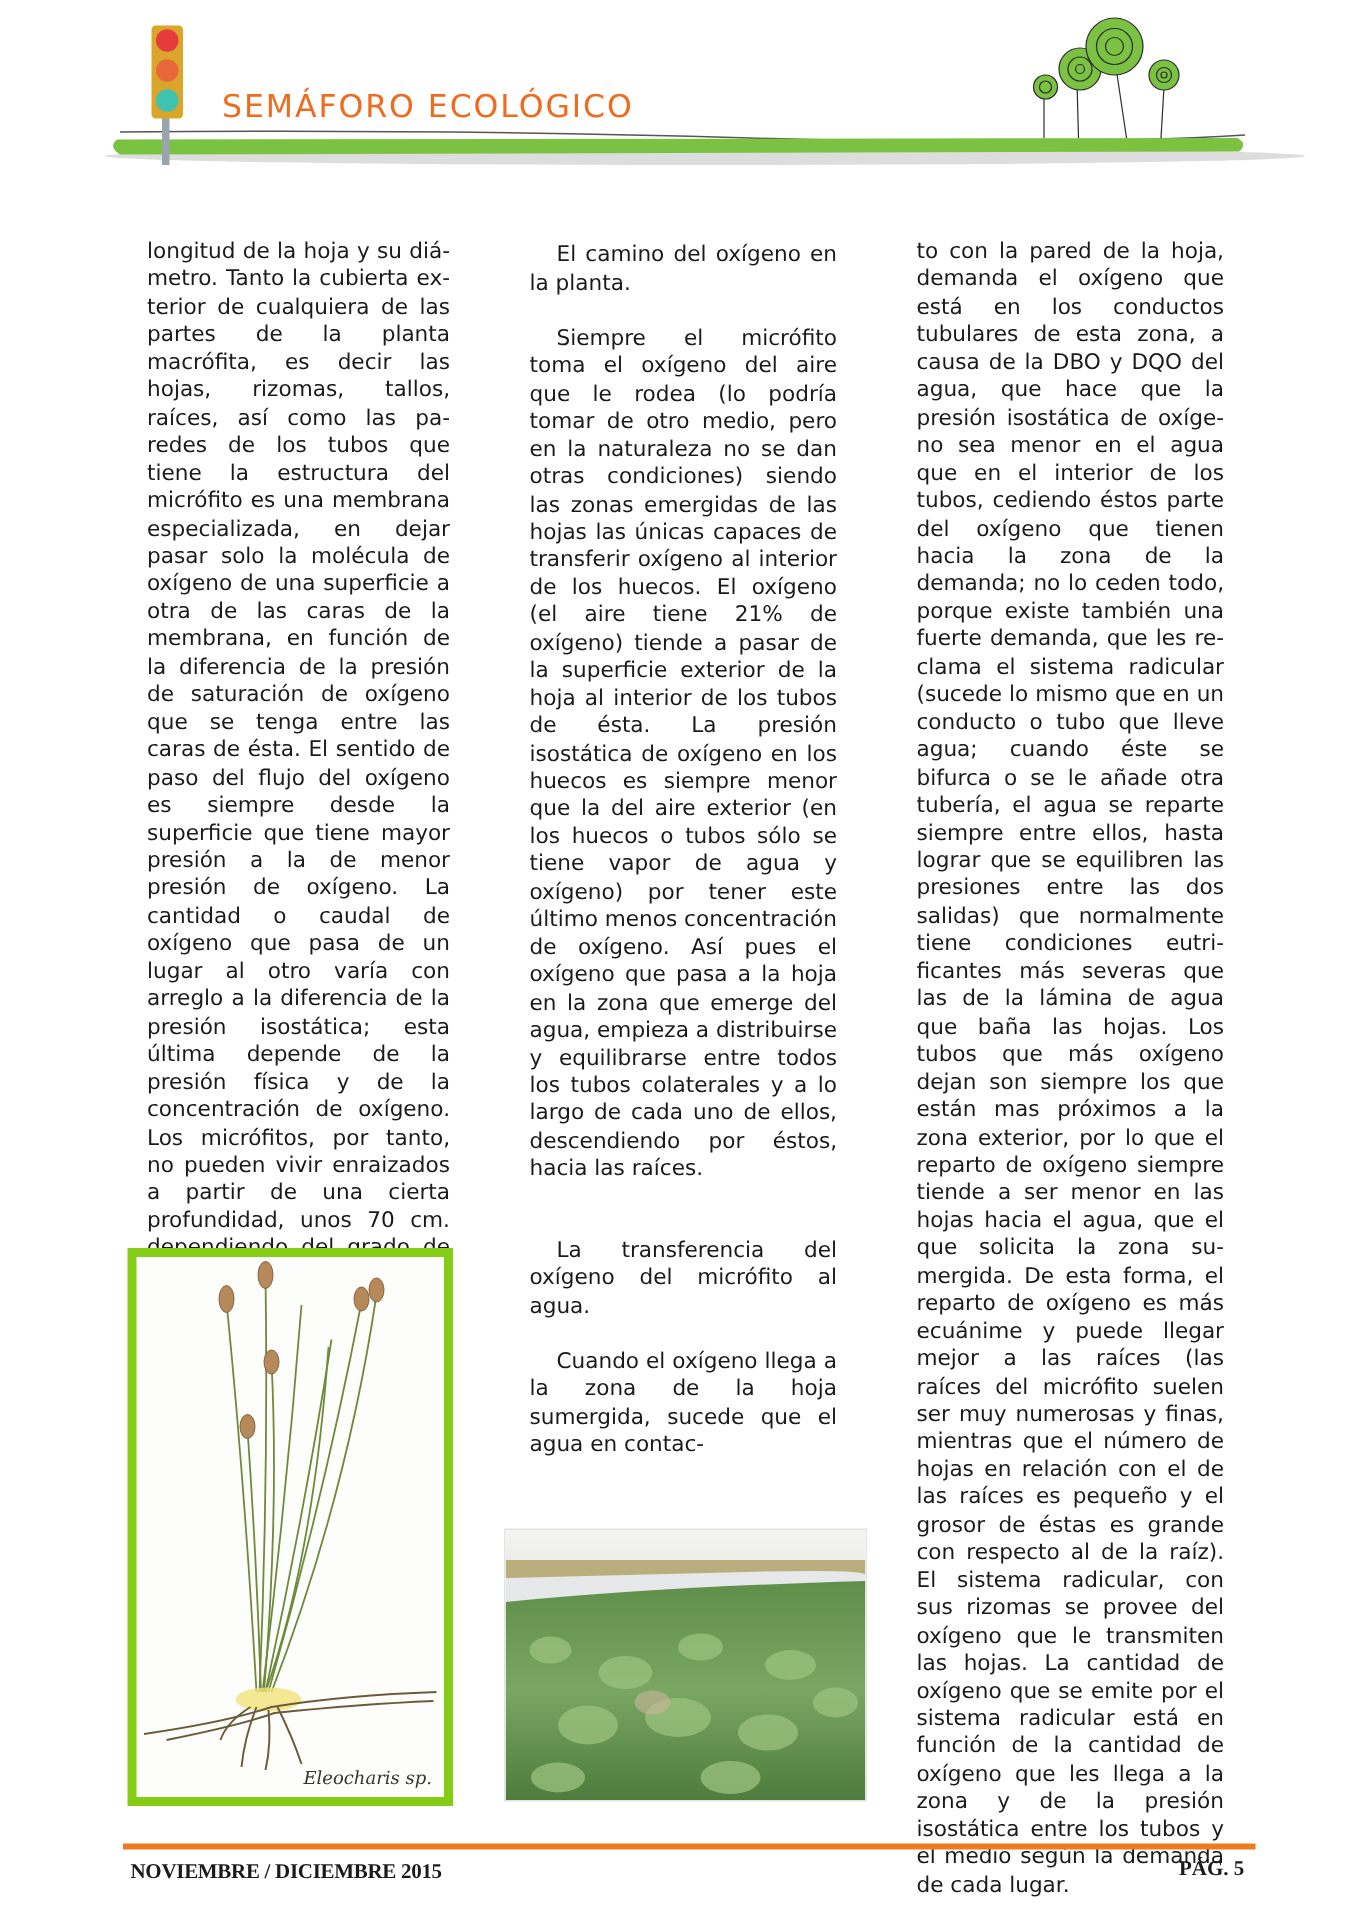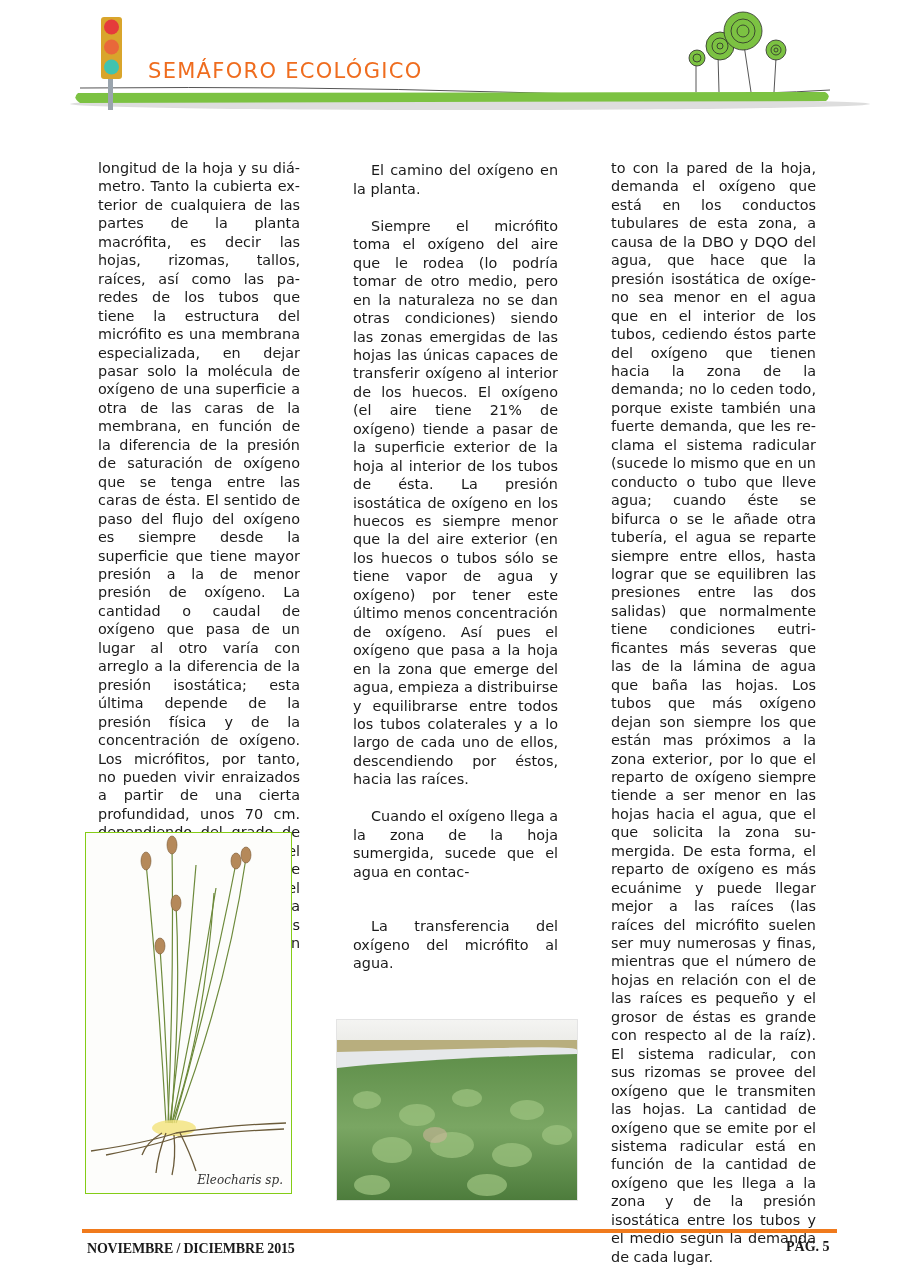--- a/index.html
+++ b/index.html
@@ -18,21 +18,21 @@
     .col p { margin: 16px; }
     .col p.gap { margin-top: 18.45px; }
     .col p.indent { text-indent: 18px; }
     .col1 { left: 82px; top: 143px; width: 234px; }
     .col2 { left: 337px; top: 143px; width: 237px; }
     .col3 { left: 595px; top: 143px; width: 237px; }
     .bold-italic { font-weight: bold; font-style: italic; }
 
     
     .fig-plant { position: absolute; left: 85px; top: 832px; width: 205px; height: 360px;
-                 border: 1px solid #84cc16; background: #fdfdfb; }
+                 border: 6px solid #84cc16; background: #fdfdfb; }
     .fig-caption { position: absolute; right: 8px; bottom: 6px; font-family: "DejaVu Serif", serif;
                    font-style: italic; font-size: 12px; color: #333; }
     .fig-water { position: absolute; left: 336px; top: 1019px; width: 240px; height: 180px;
                  overflow: hidden; border: 1px solid #e4e4e4; }
 
     
     .footer-rule { position: absolute; left: 82px; top: 1229px; width: 755px; height: 4px; background: #f07a1c; }
     .footer-left { position: absolute; left: 75px; top: 1241px; font-family: "Liberation Serif", serif;
                    font-weight: bold; font-size: 14px; letter-spacing: -0.2px; margin-left: 12px; }
     .footer-right { position: absolute; left: 786px; top: 1239px; font-family: "Liberation Serif", serif;
@@ -78,22 +78,22 @@
   <div class="header-title">SEMÁFORO ECOLÓGICO</div>
 </div>
 
 <div class="col col1">
   <p>longitud de la hoja y su diá­metro.  Tanto la cubierta ex­terior de cualquiera de las partes de la planta macrófita, es decir las hojas, rizomas, tallos, raíces, así como las pa­redes de los tubos que tiene la estructura del micrófito es una membrana especializada, en dejar pasar solo la molécu­la de oxígeno de una superfi­cie a otra de las caras de la membrana, en función de la diferencia de la presión de sa­turación de oxígeno que se tenga entre las caras de ésta. El sentido de paso del flujo del oxígeno es siempre desde la superficie que tiene mayor presión a la de menor presión de oxígeno. La cantidad o caudal de oxígeno que pasa de un lugar al otro varía con arreglo a la diferencia de la presión isostática; esta última depende de la presión física y de la concentración de oxíge­no. Los micrófitos, por tanto, no pueden vivir enraizados a partir de una cierta profundi­dad, unos 70 cm. dependien­do del grado de eutrificación del terreno, el del agua y de la especie de la planta. La ca­lidad del material que tiene la membrana de las plantas macrófitas no es igual en to-</p>
 </div>
 
 <div class="col col2">
   <p class="gap indent">El camino del oxígeno en la planta.</p>
   <p class="gap indent">Siempre el micrófito toma el oxígeno del aire que le rodea (lo podría tomar de otro me­dio, pero en la naturaleza no se dan otras condiciones) siendo las zonas emergidas de las hojas las únicas capaces de transferir oxígeno al inte­rior de los huecos. El oxígeno (el aire tiene 21% de oxígeno) tiende a pasar de la superficie exterior de la hoja al interior de los tubos de ésta. La pre­sión isostática de oxígeno en los huecos es siempre menor que la del aire exterior (en los huecos o tubos sólo se tiene vapor de agua y oxígeno) por tener este último menos con­centración de oxígeno. Así pues el oxígeno que pasa a la hoja en la zona que emerge del agua, empieza a distribuir­se y equilibrarse entre todos los tubos colaterales y a lo largo de cada uno de ellos, descendiendo por éstos, hacia las raíces.</p>
+  <p class="gap indent" style="margin-top:36px">La transferencia del oxígeno del micrófito al agua.</p>
   <p class="gap indent">Cuando el oxígeno llega a la zona de la hoja sumergida, sucede que el agua en contac-</p>
-  <p class="gap indent" style="margin-top:36px">La transferencia del oxígeno del micrófito al agua.</p>
 </div>
 
 <div class="col col3">
   <p>to con la pared de la hoja, de­manda el oxígeno que está en los conductos tubulares de esta zona, a causa de la DBO y DQO del agua, que hace que la presión isostática de oxíge­no sea menor en el agua que en el interior de los tubos, ce­diendo éstos parte del oxígeno que tienen hacia la zona de la demanda; no lo ceden todo, porque existe también una fuerte demanda, que les re­clama el sistema radicular (sucede lo mismo que en un conducto o tubo que lleve agua; cuando éste se bifurca o se le añade otra tubería, el agua se reparte siempre entre ellos, hasta lograr que se equilibren las presiones entre las dos salidas) que normal­mente tiene condiciones eutri­ficantes más severas que las de la lámina de agua que ba­ña las hojas. Los tubos que más oxígeno dejan son siem­pre los que están mas próxi­mos a la zona exterior, por lo que el reparto de oxígeno siempre tiende a ser menor en las hojas hacia el agua, que el que solicita la zona su­mergida. De esta forma, el reparto de oxígeno es más ecuánime y puede llegar me­jor a las raíces (las raíces del micrófito suelen ser muy nu­merosas y finas, mientras que el número de hojas en rela­ción con el de las raíces es pequeño y el grosor de éstas es grande con respecto al de la raíz). El sistema radicular, con sus rizomas se provee del oxígeno que le transmiten las hojas. La cantidad de oxígeno que se emite por el sistema radicular está en función de la cantidad de oxígeno que les llega a la zona y de la presión isostática entre los tubos y el medio según la demanda de cada lugar.</p>
   <p class="indent"><span>(Continuará en el molécu número. </span><span class="bold-italic">¿QUE SON LOS “FILTROS VERDES”? (2ª Nota)</span></p>
 </div>
 
 <div class="fig-plant">
   <svg width="205" height="360" viewBox="0 0 205 360">
     <g stroke="#6d8a3b" stroke-width="1.2" fill="none">

